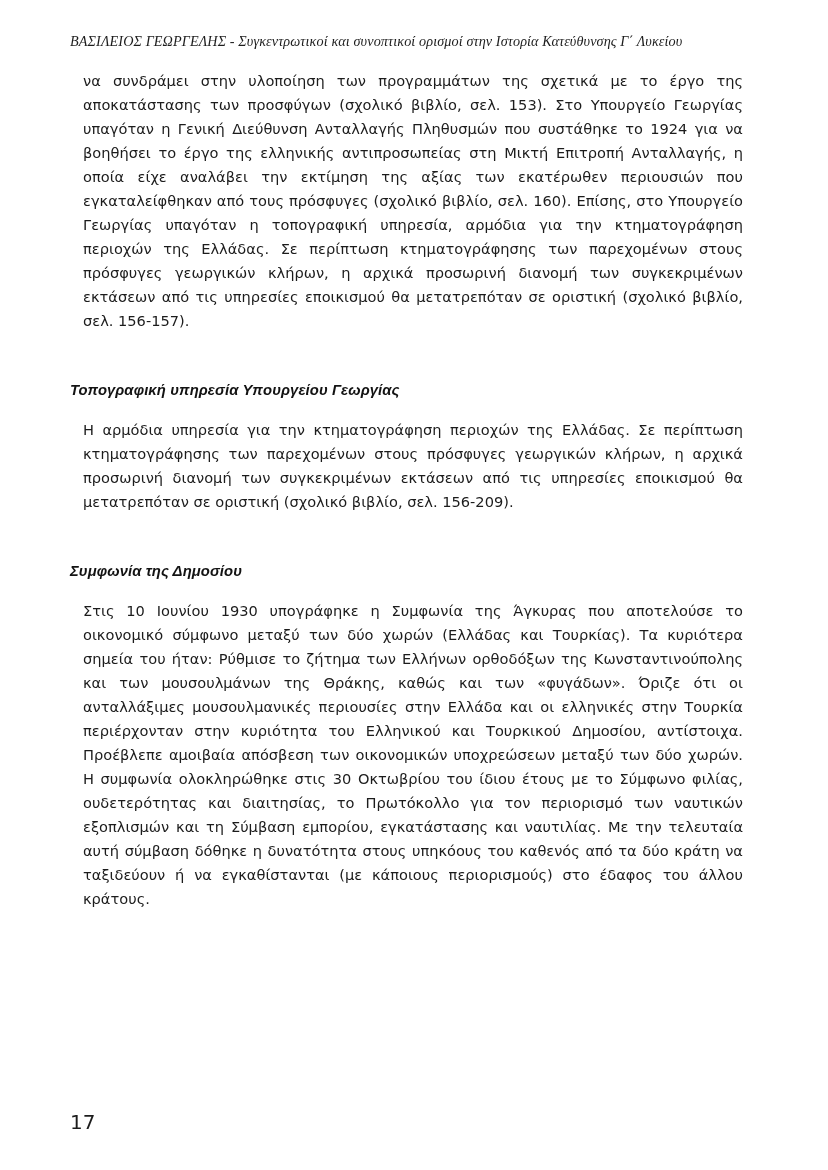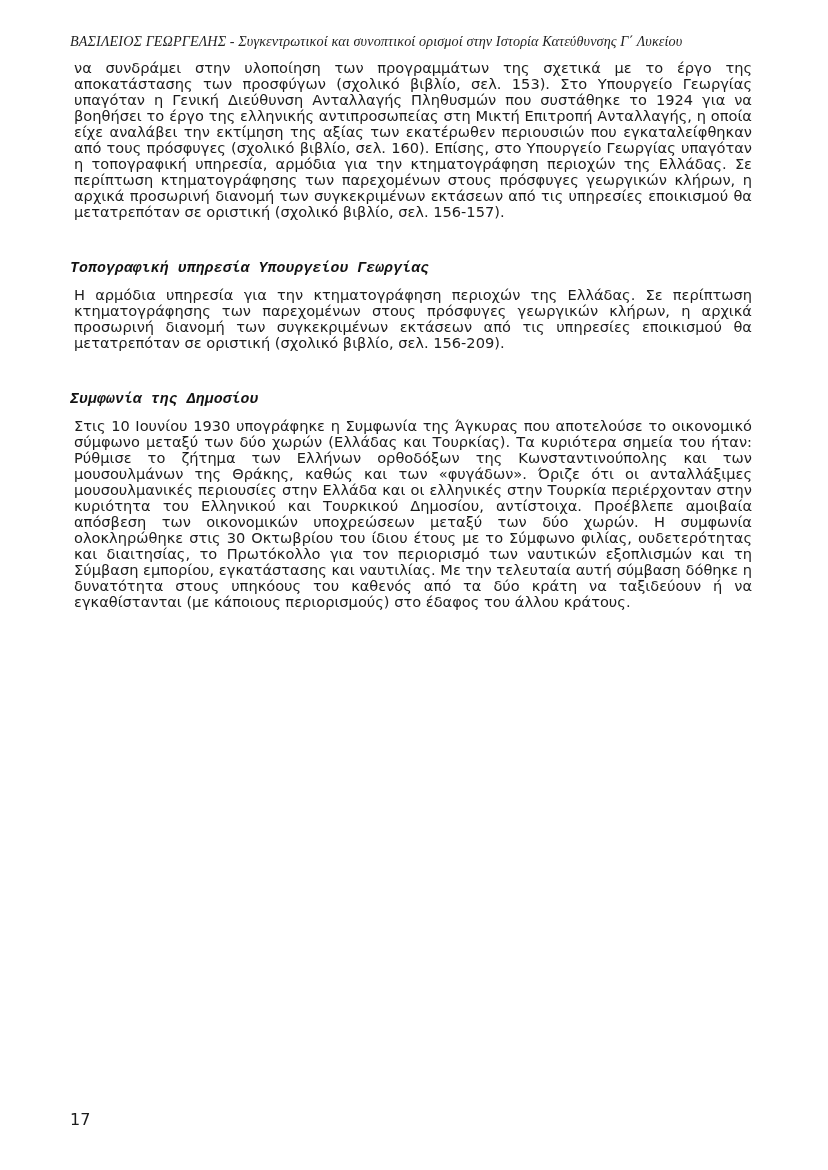--- a/index.html
+++ b/index.html
@@ -40,52 +40,52 @@
   }
 
   .content {
     position: absolute;
     left: 70px;
     top: 56px;
     width: 686px;
   }
 
   p.body-par {
-    margin: 4px;
+    margin: 13px;
     font-family: "DejaVu Sans", sans-serif;
     font-size: 14.6px;
-    line-height: 16px;
+    line-height: 24px;
     text-align: justify;
     text-justify: inter-word;
     color: #1c1c1c;
     hyphens: none;
     -webkit-hyphens: none;
   }
 
   h2.section-head {
     margin: 0;
-    font-family: Liberation Mono, monospace;
+    font-family: Liberation Sans, sans-serif;
     font-weight: bold;
     font-style: italic;
     font-size: 14.8px;
     line-height: 28.9px;
     color: #131313;
     letter-spacing: 0.1px;
   }
 
   .gap-before-head {
     height: 30px;
   }
 
   .page-number {
     position: absolute;
     left: 70px;
     top: 1110px;
     font-family: "DejaVu Sans", sans-serif;
-    font-size: 16px;
+    font-size: 20px;
     color: #1c1c1c;
   }
 </style>
 </head>
 <body>
 
 <div class="page">
 
   <div class="running-header">ΒΑΣΙΛΕΙΟΣ ΓΕΩΡΓΕΛΗΣ - Συγκεντρωτικοί και συνοπτικοί ορισμοί στην Ιστορία Κατεύθυνσης Γ΄ Λυκείου</div>
 

